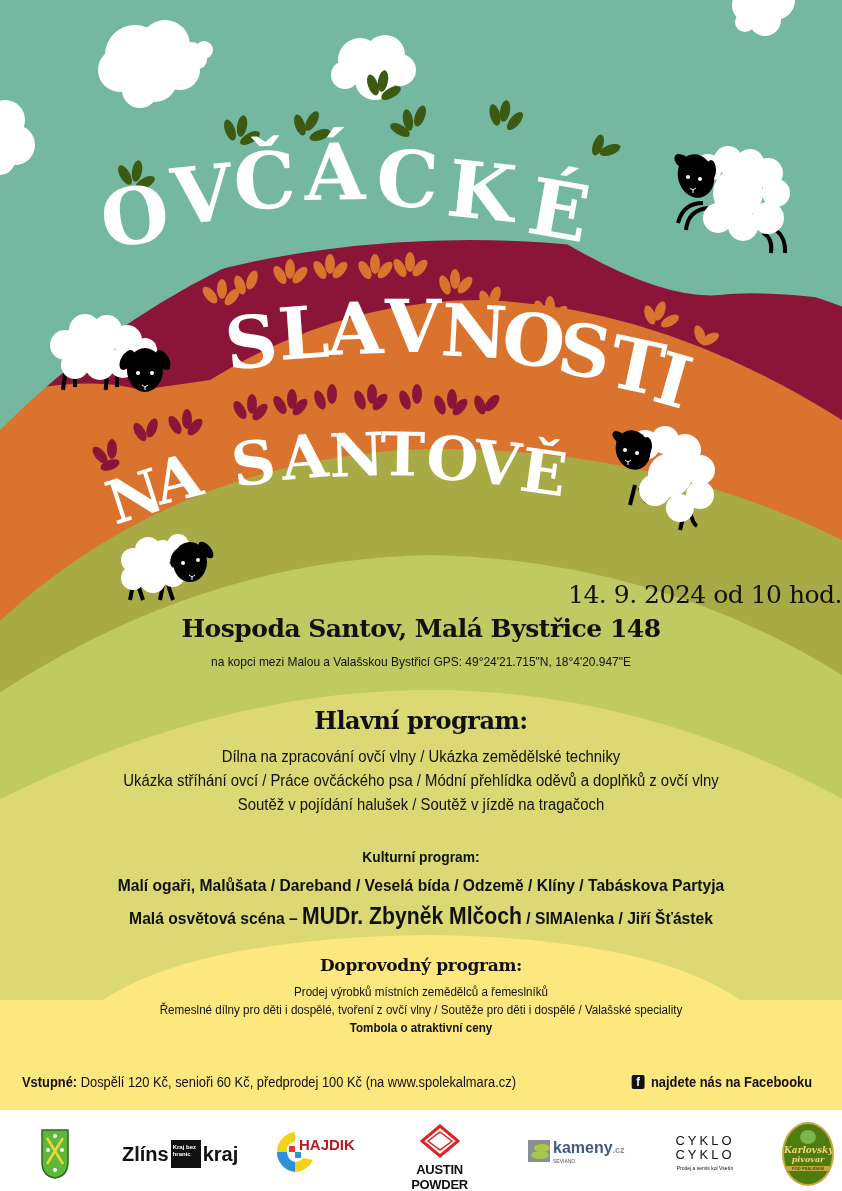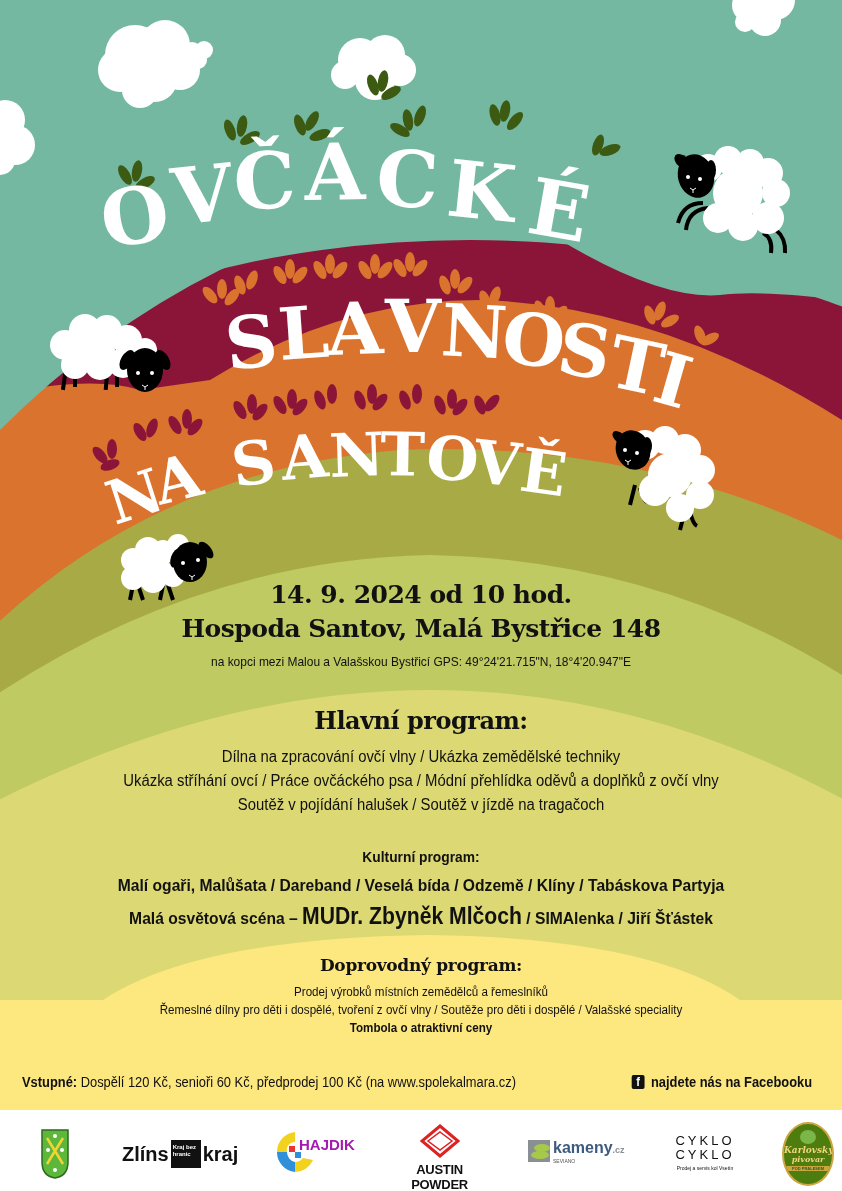--- a/index.html
+++ b/index.html
@@ -1,21 +1,21 @@
 <!DOCTYPE html>
 <html><head>
 <meta charset="utf-8">
 <style>
   html, body { margin:0; padding:0; }
   body { width:842px; height:1191px; position:relative; overflow:hidden; background:#ffffff; font-family:"Liberation Sans", sans-serif; }
   .poster { position:absolute; left:0; top:0; width:842px; height:1110px; overflow:hidden; background:#75b8a2; }
   svg.art { position:absolute; left:0; top:0; }
   .invite { position:absolute; top:22px; left:0; width:842px; text-align:center; color:#7a1630; font-weight:bold; font-size:14px; font-family:"Liberation Sans", sans-serif; letter-spacing:-0.2px; }
   .content { position:absolute; left:0; width:842px; text-align:center; color:#111; }
-  .date { top:580px; font-family:"DejaVu Serif", serif; font-weight:bold; font-size:25px; letter-spacing:-0.5px; }
+  .date { top:580px; font-family:"DejaVu Serif", serif; font-weight:normal; font-size:25px; letter-spacing:-0.5px;text-align:right; }
   .venue { top:614px; font-family:"DejaVu Serif", serif; font-weight:bold; font-size:25px; letter-spacing:-0.5px; }
   .gps { top:654px; font-size:13px; font-family:"Liberation Sans", sans-serif; transform:scaleX(0.92); }
   .h-main { top:706px; font-family:"DejaVu Serif", serif; font-weight:bold; font-size:24px; letter-spacing:-0.5px; }
   .main-items { top:745px; font-size:16px; line-height:24px; font-family:"Liberation Sans", sans-serif; transform:scaleX(0.93); }
   .h-kult { top:848px; font-weight:bold; font-size:15px; transform:scaleX(0.92); }
   .kult-1 { top:876px; font-weight:bold; font-size:17px; transform:scaleX(0.92); }
   .kult-2 { top:903px; font-weight:bold; font-size:17px; transform:scaleX(0.92); }
   .kult-2 .big { font-size:23px; }
   .h-dopr { top:955px; font-family:"DejaVu Serif", serif; font-weight:bold; font-size:17px; letter-spacing:-0.3px; }
   .dopr-items { top:983px; font-size:12.5px; line-height:18px; transform:scaleX(0.93); }
@@ -401,21 +401,21 @@
   </div>
 
   <div class="logo" style="left:275px;top:20px;">
     <svg width="40" height="45" viewBox="0 0 40 45" style="position:absolute;left:0;top:0">
       <path d="M20 2 A20 20 0 0 0 2 22 L12 22 A8 8 0 0 1 20 12 Z" fill="#f2d21c"></path>
       <path d="M2 22 A20 20 0 0 0 20 42 L20 32 A10 10 0 0 1 12 22 Z" fill="#2f8fd8"></path>
       <path d="M20 42 A20 20 0 0 0 38 30 L28 28 A10 10 0 0 1 20 32 Z" fill="#f2d21c"></path>
       <rect x="14" y="16" width="6" height="6" fill="#e33"></rect>
         <rect x="20" y="22" width="6" height="6" fill="#2f8fd8"></rect>
     </svg>
-    <span style="position:absolute;left:24px;top:6px;font-weight:bold;font-size:15px;color:#a21caf;">HAJDIK</span>
+    <span style="position:absolute;left:24px;top:6px;font-weight:bold;font-size:15px;color:#b91c1c;">HAJDIK</span>
   </div>
 
   <div class="logo" style="left:392px;top:14px;width:95px;text-align:center;">
     <svg width="40" height="34" viewBox="0 0 40 34">
       <path d="M20 2 L38 17 L20 32 L2 17 Z" fill="none" stroke="#d22" stroke-width="3"></path>
       <path d="M20 8 L32 17 L20 26 L8 17 Z" fill="none" stroke="#d22" stroke-width="1.5"></path>
     </svg>
     <div style="font-weight:bold;font-size:13px;color:#111;letter-spacing:-0.3px;">AUSTIN POWDER</div>
   </div>
 

